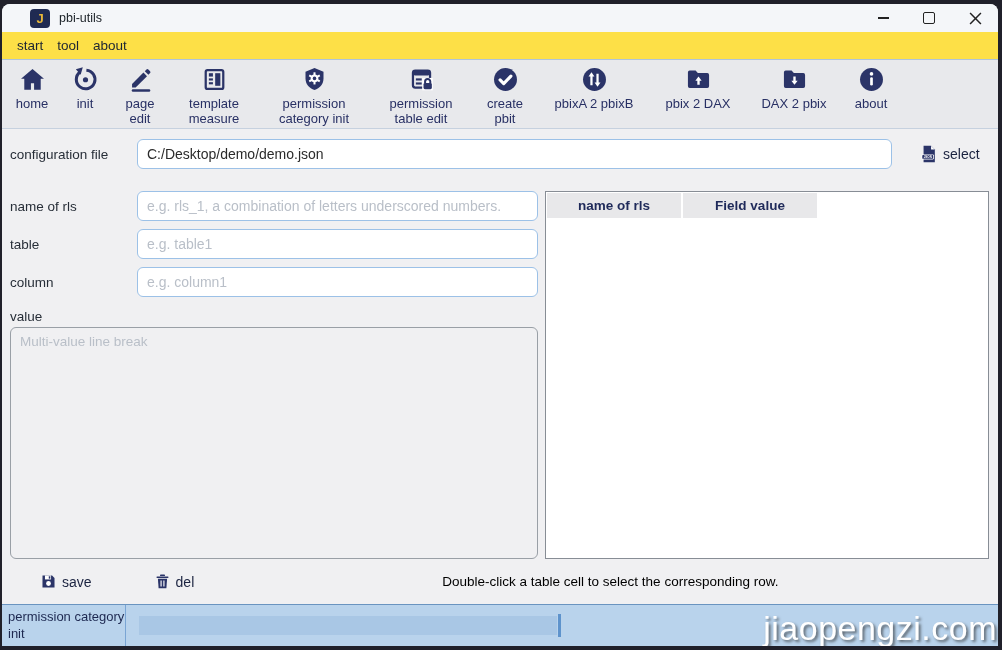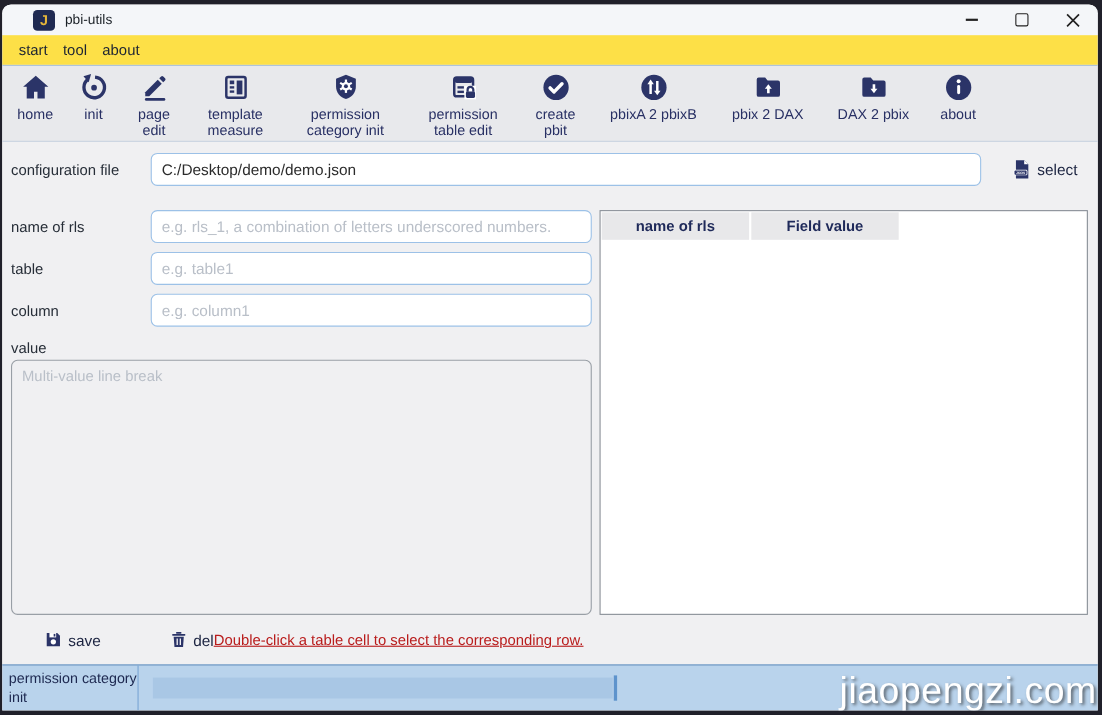--- a/index.html
+++ b/index.html
@@ -81,21 +81,21 @@
   }
   .rls-body{flex:1;}
   .actions{height:45px;display:flex;align-items:center;flex:0 0 auto;}
   .action-btn{
     display:flex;align-items:flex-end;background:none;border:none;padding:0;
     font-family:inherit;font-size:14px;color:#1b2340;
   }
   .action-btn svg{width:17px;height:17px;margin-right:5px;}
   .btn-save{margin-left:38px;}
   .btn-del{margin-left:62px;}
-  .hint{font-size:13.5px;color:#b91c1c;text-decoration:underline;}
+  .hint{margin-left:248px;font-size:13.5px;color:#000000;}
   
   .statusbar{
     height:41px;background:#b9d3ec;border-top:1px solid #6a94c0;flex:0 0 auto;
     display:flex;align-items:center;position:relative;
   }
   .status-task{
     width:117px;padding-left:6px;font-size:13px;line-height:1.3;color:#1d2850;flex:0 0 auto;
   }
   .status-divider{width:1px;height:100%;background:#7aa5d4;flex:0 0 auto;}
   .progress-track{margin-left:13px;width:418px;height:19px;background:#a9c7e5;flex:0 0 auto;}

